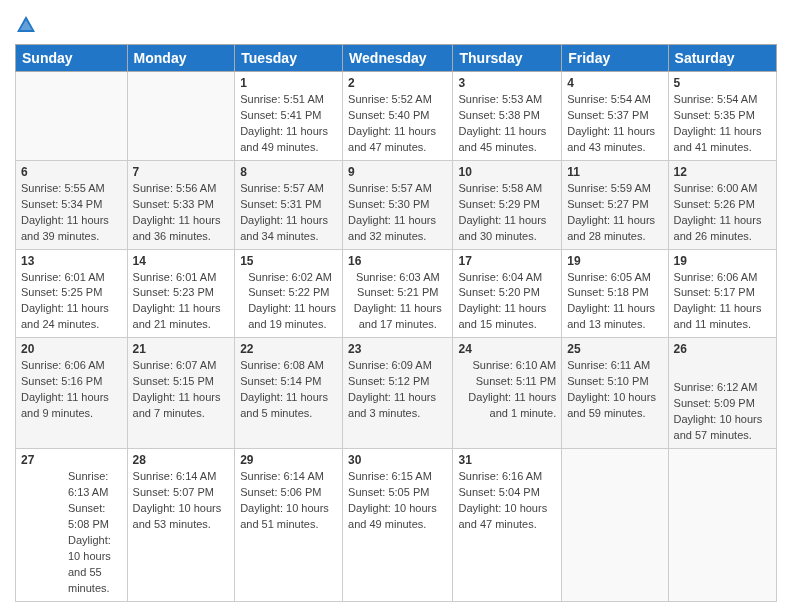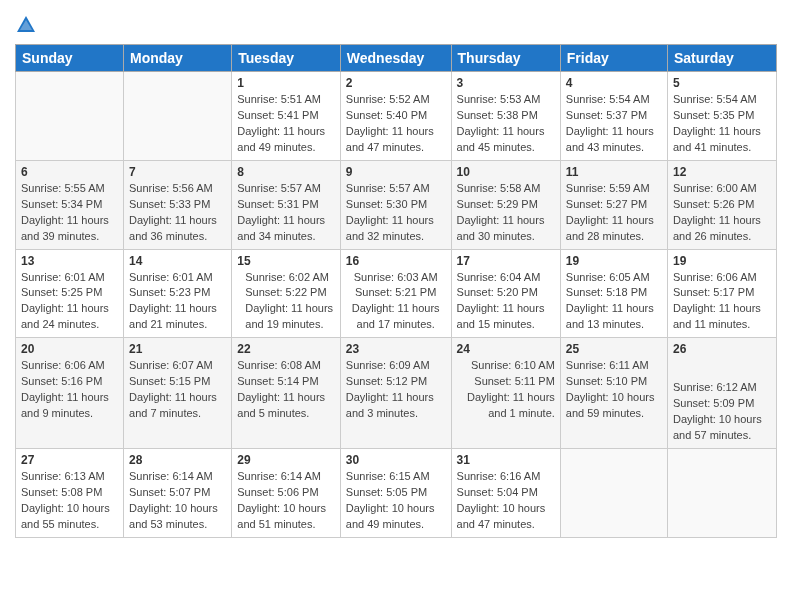--- a/index.html
+++ b/index.html
@@ -296,21 +296,21 @@
           <td>
             <span class="day-num">26</span>
             <div class="day-info" style="white-space: pre-line; margin-top: 24px;">Sunrise: 6:12 AM
 Sunset: 5:09 PM
 Daylight: 10 hours and 57 minutes.</div>
           </td>
         </tr>
         <tr>
           <td>
             <span class="day-num">27</span>
-            <div class="day-info" style="white-space: pre-line;">Sunrise: 6:13 AM
+            <div class="day-info" style="white-space: pre-line; margin-left: 47px;">Sunrise: 6:13 AM
 Sunset: 5:08 PM
 Daylight: 10 hours and 55 minutes.</div>
           </td>
           <td>
             <span class="day-num">28</span>
             <div class="day-info" style="white-space: pre-line;">Sunrise: 6:14 AM
 Sunset: 5:07 PM
 Daylight: 10 hours and 53 minutes.</div>
           </td>
           <td>

